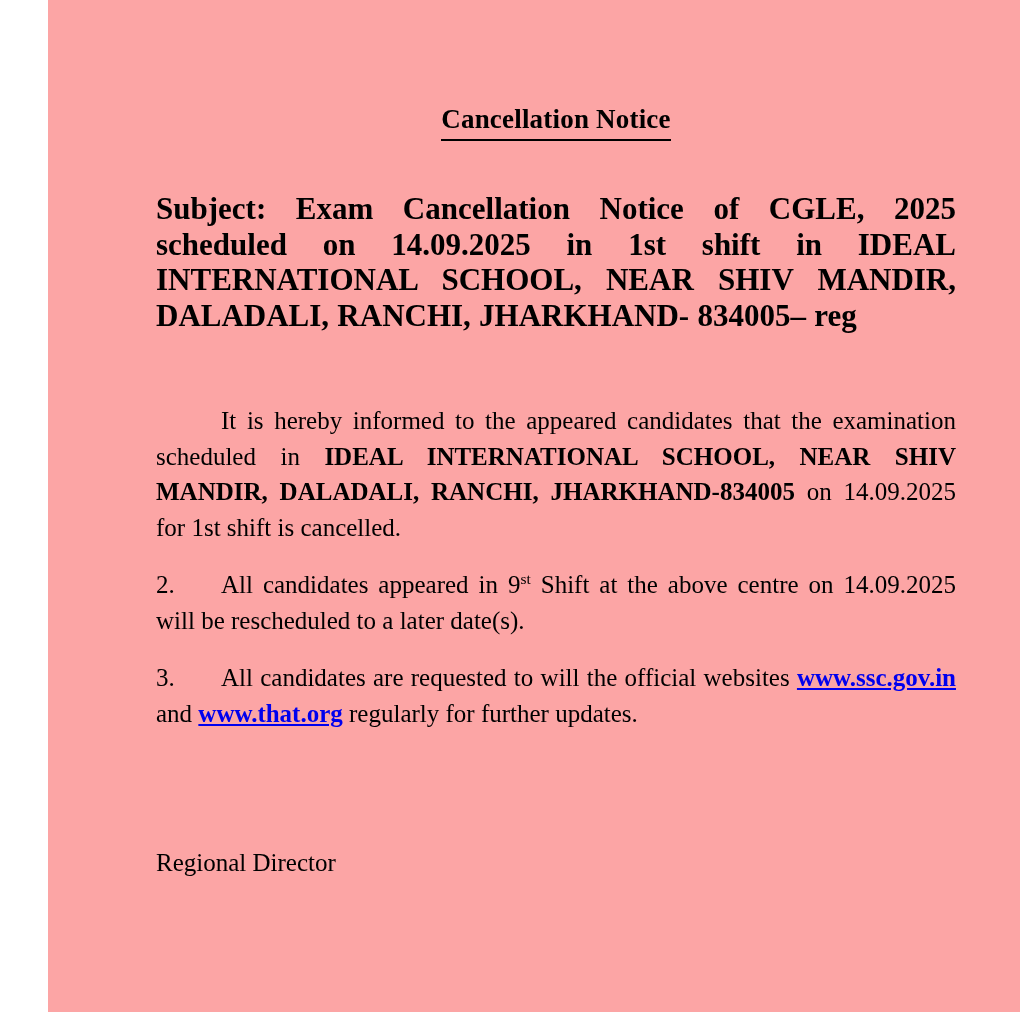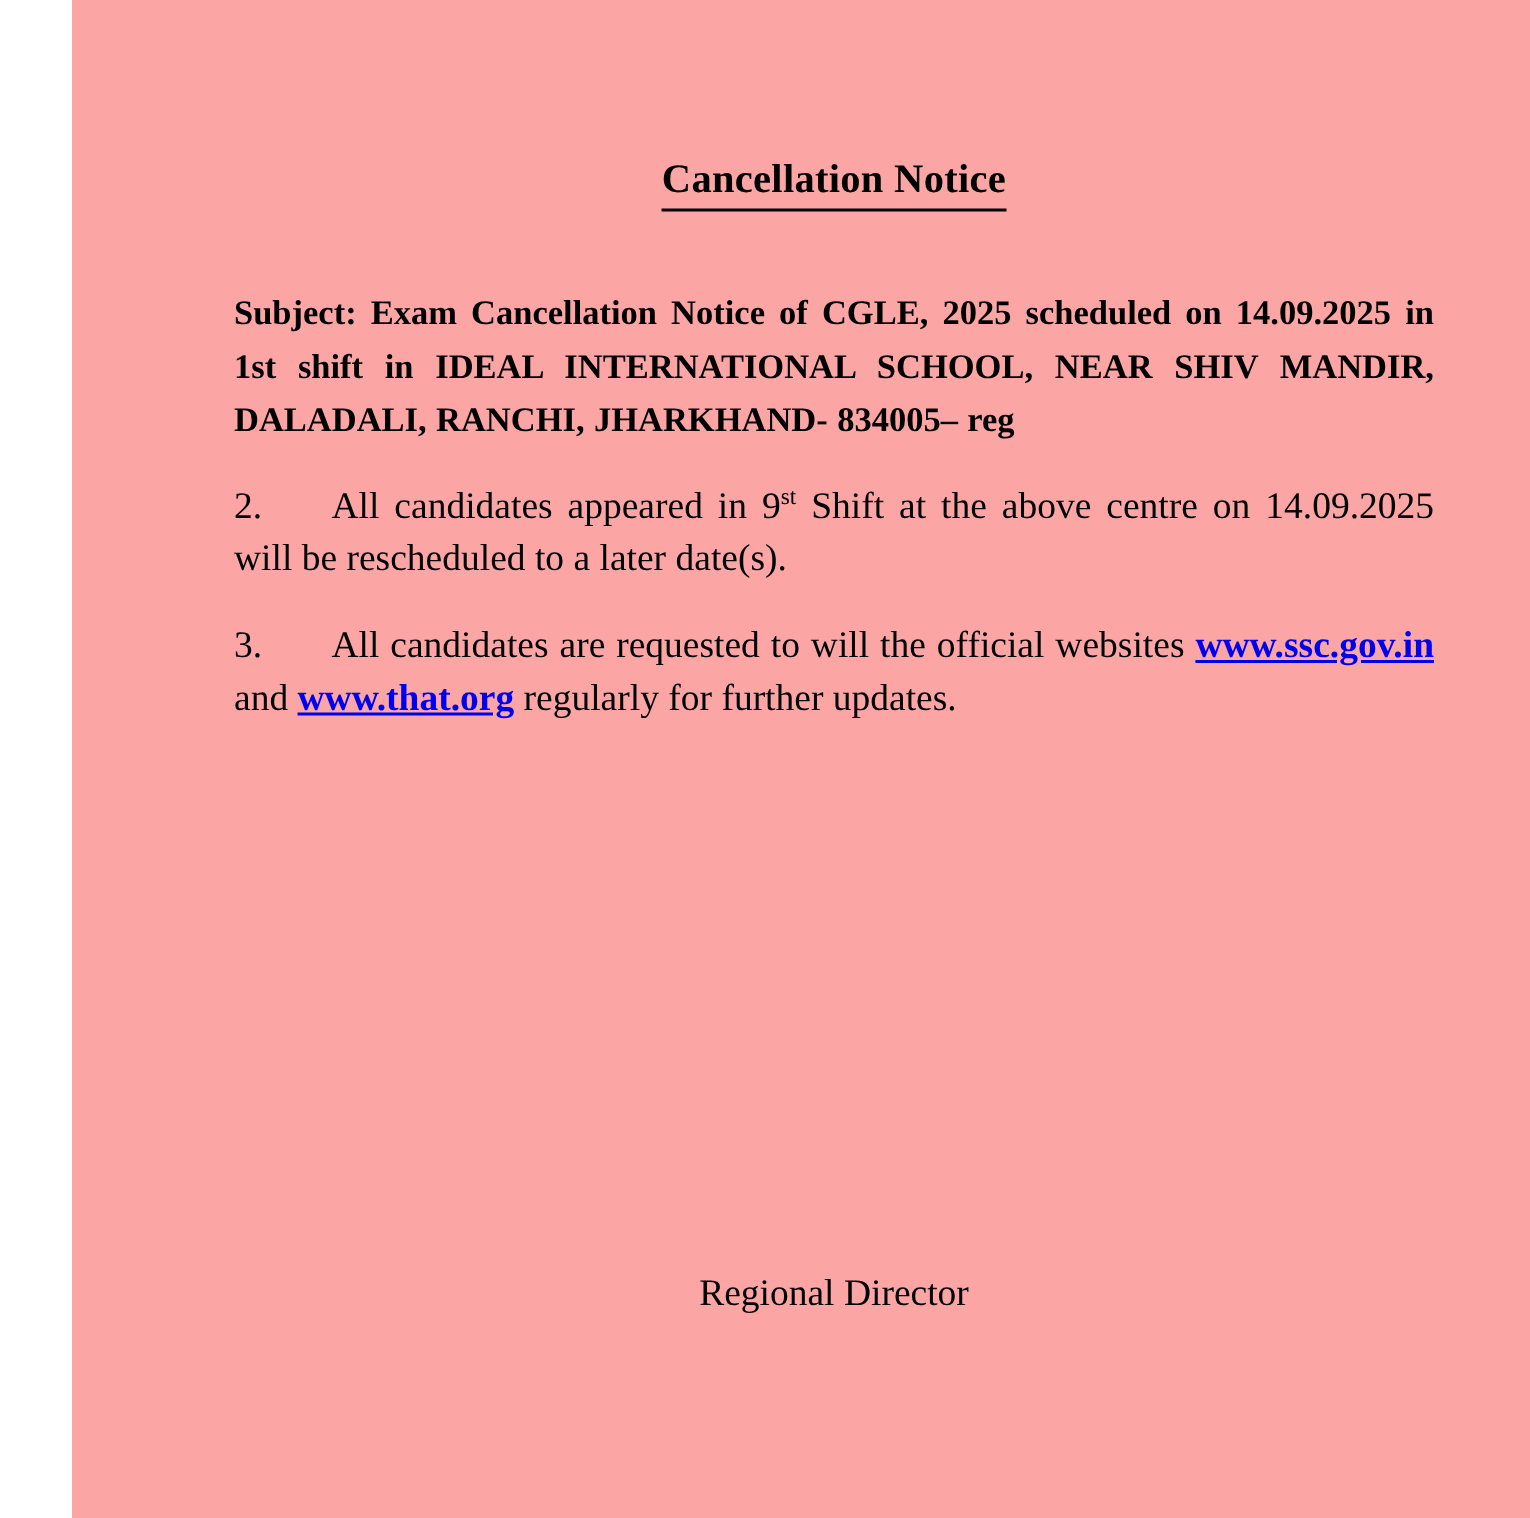--- a/index.html
+++ b/index.html
@@ -46,21 +46,21 @@
   .doc-title .title-text {
     border-bottom: 2px solid #000;
     padding-bottom: 3px;
     display: inline-block;
   }
 
   
   .subject-block {
     margin: 0;
     padding-top: 50px;
-    font-size: 23px;
+    font-size: 31px;
     font-weight: bold;
     line-height: 35.5px;
     text-align: justify;
     text-align-last: left;
     word-spacing: 0.5px;
   }
 
   
   .body-para {
     margin: 0;
@@ -101,39 +101,40 @@
     text-decoration-thickness: 2px;
     text-underline-offset: 2px;
   }
 
   
   .signature {
     position: absolute;
     left: 108px;
     top: 845px;
     width: 800px;
-    text-align: center;
+    text-align: left;
     font-size: 25px;
     line-height: 35.5px;
   }
   .signature div {
     display: block;
   }
 </style>
 </head>
 <body>
 
 <div class="page">
 
   <div class="content">
 
     <h1 class="doc-title"><span class="title-text">Cancellation Notice</span></h1>
 
     <p class="subject-block">Subject: Exam Cancellation Notice of CGLE, 2025 scheduled on 14.09.2025 in 1st shift in IDEAL INTERNATIONAL SCHOOL, NEAR SHIV MANDIR, DALADALI, RANCHI, JHARKHAND- 834005– reg</p>
 
+    <p class="body-para para-intro"><span>It is hereby informed to the appeared candidates that the examination scheduled in </span><b>IDEAL INTERNATIONAL SCHOOL, NEAR SHIV MANDIR, DALADALI, RANCHI, JHARKHAND-834005</b><span> on 14.09.2025 for 1st shift is cancelled.</span></p>
 
     <p class="body-para para-numbered"><span class="num-label">2.</span><span>All candidates appeared in 9</span><span class="sup">st</span><span> Shift at the above centre on 14.09.2025 will be rescheduled to a later date(s).</span></p>
 
     <p class="body-para para-numbered"><span class="num-label">3.</span><span>All candidates are requested to will the official websites </span><a class="weblink" href="#">www.ssc.gov.in</a><span> and </span><a class="weblink" href="#">www.that.org</a><span> regularly for further updates.</span></p>
 
   </div>
 
   <div class="signature">
     <div>Regional Director</div>
   </div>

